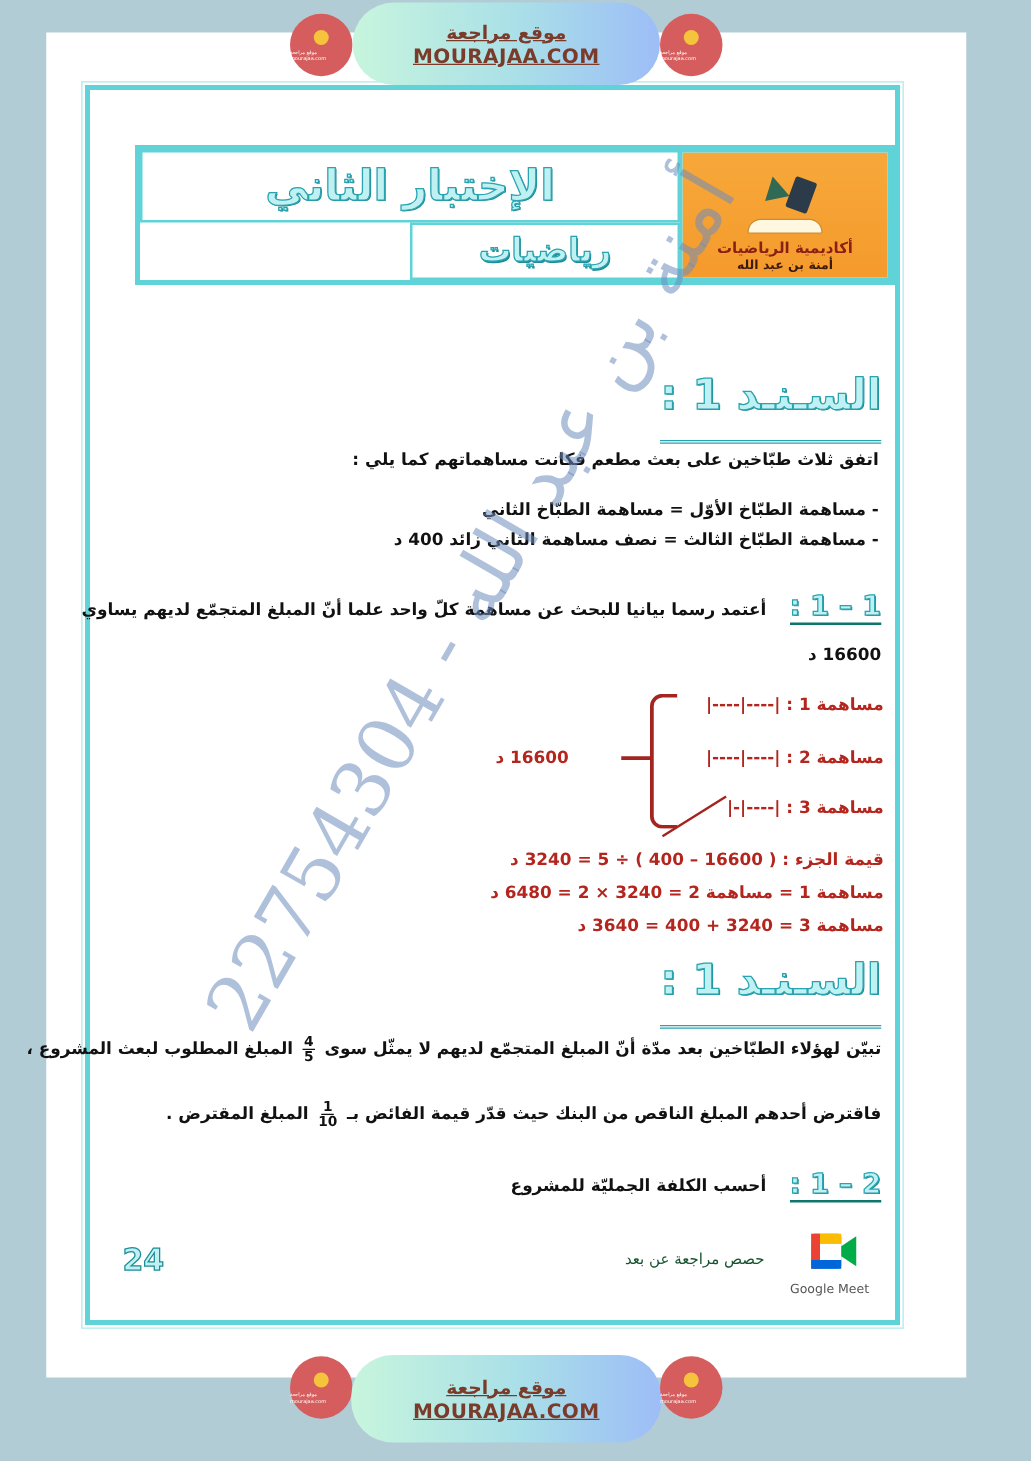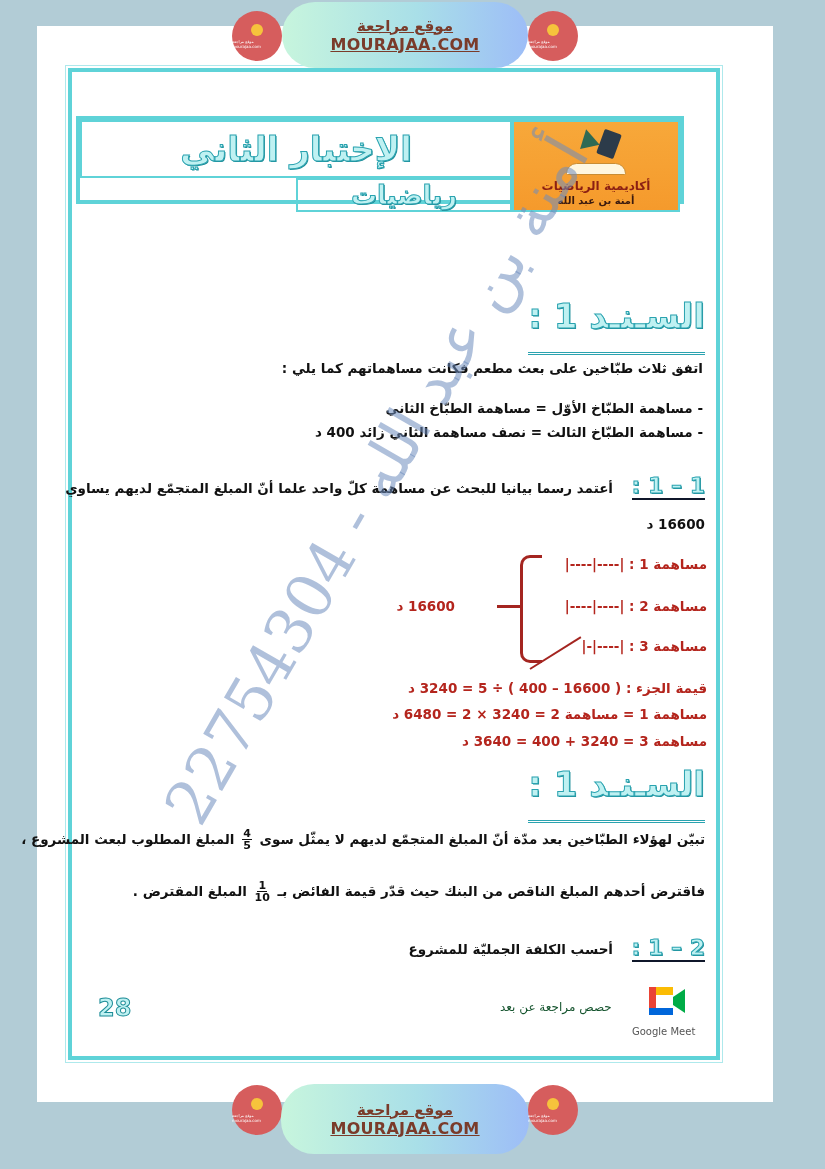--- a/index.html
+++ b/index.html
@@ -40,21 +40,21 @@
   .badge {
     position: absolute; width: 50px; height: 50px; border-radius: 50%;
     background: #d65d5d; z-index: 5;
     display: flex; flex-direction: column; align-items: center; justify-content: center;
   }
   .badge .dot { width: 12px; height: 12px; border-radius: 50%; background: #f6c33c; margin-bottom: 3px; }
   .badge .tiny { font-size: 4px; color: #fff; line-height: 5px; }
 
   
   .title-table {
-    position: absolute; left: 76px; top: 116px; width: 608px; height: 88px;
+    position: absolute; left: 108px; top: 116px; width: 608px; height: 112px;
     border: 4px solid #5fd3d8; display: grid;
     grid-template-columns: 1fr 1fr 168px; grid-template-rows: 58px 1fr;
   }
   .cell { border: 2px solid #5fd3d8; display: flex; align-items: center; justify-content: center; }
   .title-main { grid-column: 1 / span 2; grid-row: 1; }
   .title-sub1 { grid-column: 1; grid-row: 2; }
   .title-sub2 { grid-column: 2; grid-row: 2; }
   .logo { grid-column: 3; grid-row: 1 / span 2; background: linear-gradient(180deg,#f7a83a,#f59a2c); padding: 4px; flex-direction: column; justify-content: flex-end; }
   .outlined {
     font-weight: bold; color: #bff1f2;
@@ -72,21 +72,21 @@
   .logo .author { font-weight: bold; font-size: 10px; color: #3a1a0f; direction: rtl; margin-top: 2px; }
 
   
   .rtl { direction: rtl; text-align: right; position: absolute; }
   .section-head {
     right: 120px; font-size: 34px; font-weight: bold; color: #bff1f2;
     -webkit-text-stroke: 1px #2aa3b0; text-shadow: 1px 1px 0 #1d8c97;
     border-bottom: 3px double #2aa3b0; padding-bottom: 16px; line-height: 40px;
   }
   .txt { font-weight: bold; font-size: 13.5px; color: #111; }
-  .sub-head { font-weight: bold; font-size: 22px; color: #bff1f2; -webkit-text-stroke: 1px #2aa3b0; text-shadow: 1px 1px 0 #1d8c97; border-bottom: 2px solid #0f172a; line-height: 24px; }
+  .sub-head { font-weight: bold; font-size: 22px; color: #bff1f2; -webkit-text-stroke: 1px #2aa3b0; text-shadow: 1px 1px 0 #1d8c97; border-bottom: 2px solid #0f766e; line-height: 24px; }
   .red { color: #b4251d; font-weight: bold; font-size: 13.5px; }
   .bracket {
     position: absolute; left: 520px; top: 555px; width: 22px; height: 108px;
     border: 3px solid #a42520; border-right: none; border-radius: 10px 0 0 10px;
   }
   .bracket-stem { position: absolute; left: 497px; top: 605px; width: 24px; height: 3px; background: #a42520; }
   .arrow-line {
     position: absolute; left: 530px; top: 668px; width: 60px; height: 2px; background: #a42520;
     transform: rotate(-32deg); transform-origin: left center;
   }
@@ -174,21 +174,21 @@
   <span class="frac">
       <span class="num">1</span>
       <span>10</span>
     </span>
   <span>المبلغ المقترض .</span>
 </div>
 
 <div class="rtl sub-head" style="top:936px;right:120px;">2 – 1 :</div>
 <div class="rtl txt" style="top:941px;right:212px;">أحسب الكلفة الجمليّة للمشروع</div>
 
-<div class="page-num">28</div>
+<div class="page-num">24</div>
 <div class="meet-text">حصص مراجعة عن بعد</div>
 <svg class="meet-icon" viewBox="0 0 40 32">
   <rect x="2" y="2" width="24" height="28" rx="3" fill="#2684fc"></rect>
   <rect x="2" y="2" width="24" height="8" fill="#fbbc04"></rect>
   <rect x="2" y="2" width="7" height="28" fill="#ea4335"></rect>
   <rect x="9" y="10" width="17" height="13" fill="#fff"></rect>
   <rect x="2" y="23" width="24" height="7" fill="#0066da"></rect>
   <polygon points="26,12 38,4 38,28 26,20" fill="#00ac47"></polygon>
 </svg>
 <div class="meet-label">Google Meet</div>

